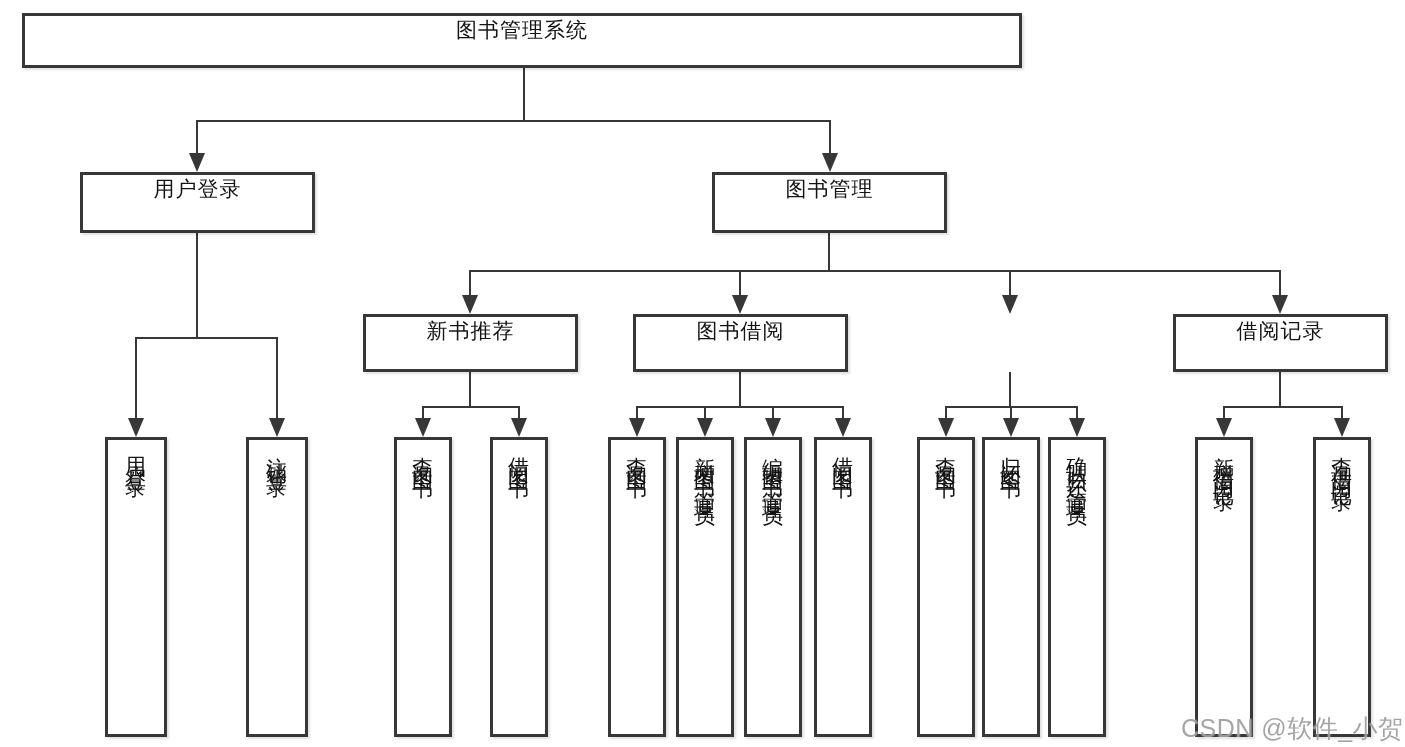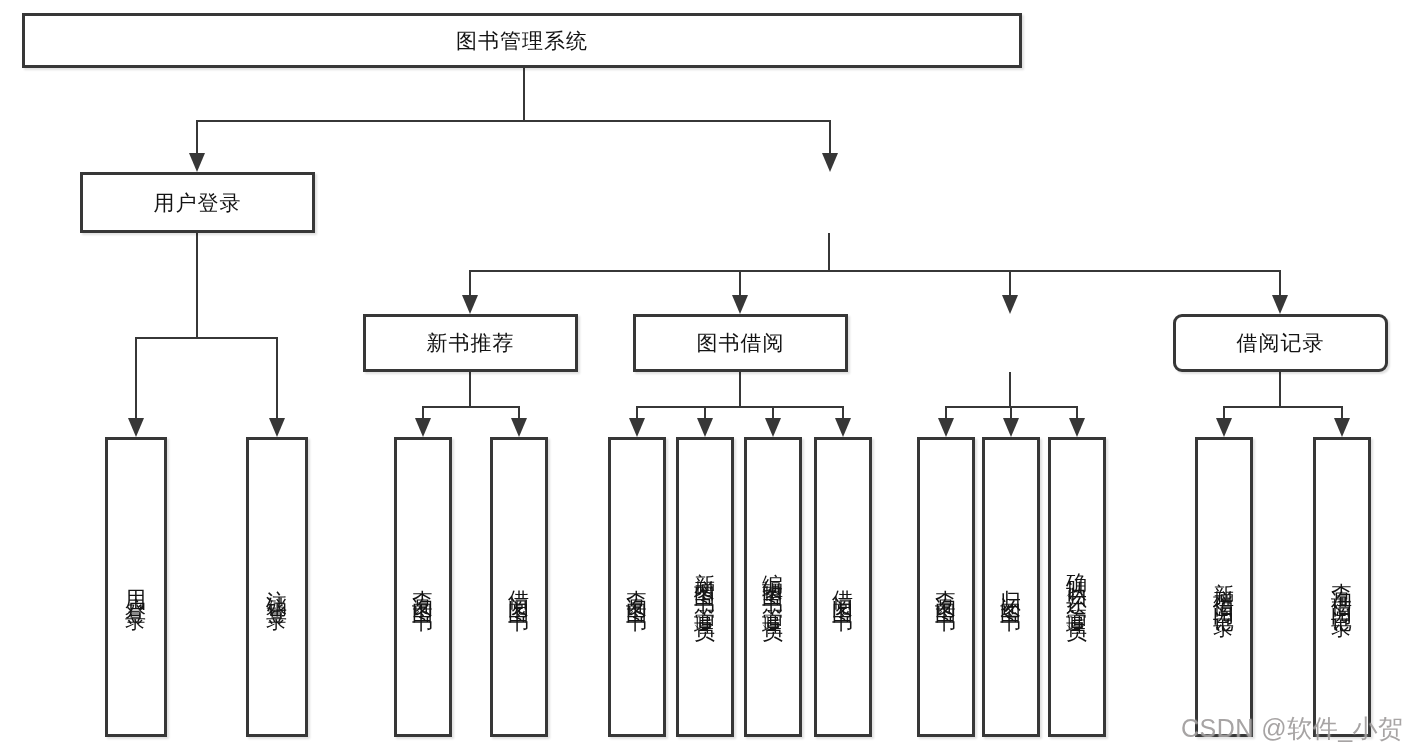--- a/index.html
+++ b/index.html
@@ -2,21 +2,21 @@
 <html><head>
 <meta charset="utf-8">
 <style>
   html,body{margin:0;padding:0;background:#ffffff;}
   .canvas{
     position:relative;width:1405px;height:747px;background:#ffffff;overflow:hidden;
     font-family:"Liberation Sans","DejaVu Sans",sans-serif;
   }
   .box{
     position:absolute;box-sizing:border-box;border:3px solid #373737;background:#fff;
-    display:flex;align-items:center;justify-content:center;color:#141414;z-index:2;
+    display:flex;align-items:flex-start;justify-content:center;color:#141414;z-index:2;
     box-shadow:2px 2px 2px rgba(0,0,0,0.12);
   }
   .hbox{font-size:21px;letter-spacing:1px;}
   .vtext{
     writing-mode:vertical-rl;text-orientation:mixed;
     font-size:21px;letter-spacing:7px;color:#141414;line-height:1;
   }
   .vl{position:absolute;width:2px;background:#373737;z-index:1;}
   .hl{position:absolute;height:2px;background:#373737;z-index:1;}
   .ah{
@@ -42,20 +42,23 @@
   <div class="vl" style="left:523px;top:68px;height:52px;"></div>
   <div class="hl" style="left:197px;top:120px;width:634px;"></div>
   <div class="vl" style="left:196px;top:120px;height:33px;"></div>
   <div class="ah" style="left:189px;top:153px;"></div>
   <div class="vl" style="left:829px;top:120px;height:33px;"></div>
   <div class="ah" style="left:822px;top:153px;"></div>
 
   <div class="box hbox" style="left:80px;top:172px;width:235px;height:61px;">
     <span>用户登录</span>
   </div>
+  <div class="box hbox" style="left:712px;top:172px;width:235px;height:61px;">
+    <span>图书管理</span>
+  </div>
 
   <div class="vl" style="left:196px;top:233px;height:104px;"></div>
   <div class="hl" style="left:135px;top:337px;width:143px;"></div>
   <div class="vl" style="left:135px;top:337px;height:81px;"></div>
   <div class="ah" style="left:128px;top:418px;"></div>
   <div class="vl" style="left:276px;top:337px;height:81px;"></div>
   <div class="ah" style="left:269px;top:418px;"></div>
 
   <div class="vl" style="left:828px;top:233px;height:37px;"></div>
   <div class="hl" style="left:470px;top:270px;width:811px;"></div>
@@ -67,21 +70,21 @@
   <div class="ah" style="left:1002px;top:295px;"></div>
   <div class="vl" style="left:1279px;top:270px;height:25px;"></div>
   <div class="ah" style="left:1272px;top:295px;"></div>
 
   <div class="box hbox" style="left:363px;top:314px;width:215px;height:58px;">
     <span>新书推荐</span>
   </div>
   <div class="box hbox" style="left:633px;top:314px;width:215px;height:58px;">
     <span>图书借阅</span>
   </div>
-  <div class="box hbox" style="left:1173px;top:314px;width:215px;height:58px;border-radius:9px;">
+  <div class="box hbox" style="left:1173px;top:314px;width:215px;height:58px;">
     <span>借阅记录</span>
   </div>
 
   <div class="vl" style="left:469px;top:372px;height:34px;"></div>
   <div class="hl" style="left:422px;top:406px;width:98px;"></div>
   <div class="vl" style="left:422px;top:406px;height:12px;"></div>
   <div class="ah" style="left:415px;top:418px;"></div>
   <div class="vl" style="left:518px;top:406px;height:12px;"></div>
   <div class="ah" style="left:511px;top:418px;"></div>
 

